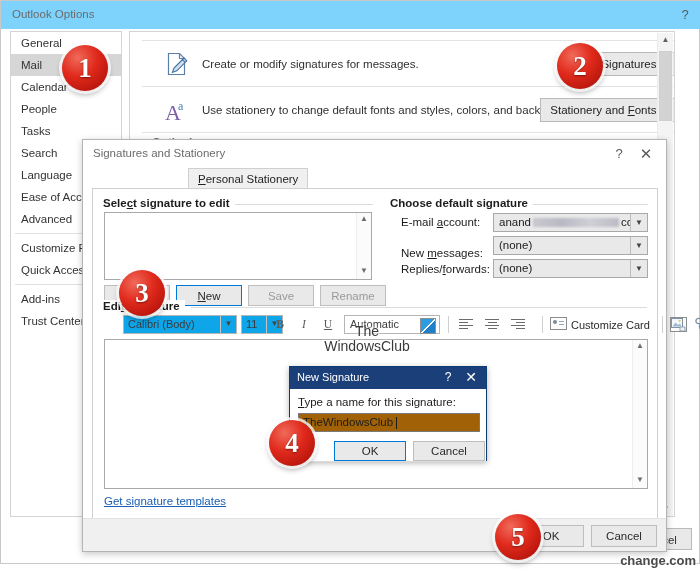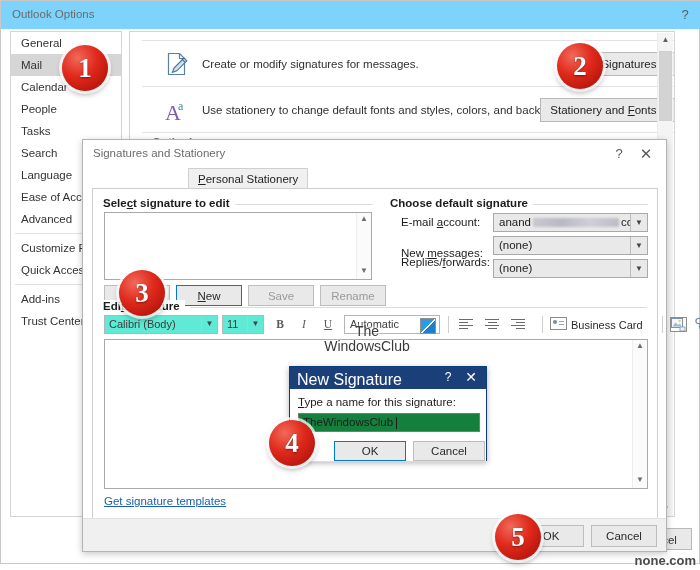--- a/index.html
+++ b/index.html
@@ -340,21 +340,21 @@
     text-align: center;
     line-height: 17px;
     font-size: 8px;
     color: #444;
     box-sizing: border-box;
   }
   #lbl-account { left: 308px; top: 27px; }
   #cmb-account { left: 400px; top: 24px; width: 155px; }
   #lbl-newmsg  { left: 308px; top: 58px; }
   #cmb-newmsg  { left: 400px; top: 47px; width: 155px; }
-  #lbl-replies { left: 308px; top: 67px; }
+  #lbl-replies { left: 308px; top: 74px; }
   #cmb-replies { left: 400px; top: 70px; width: 155px; }
   .redact {
     display: inline-block;
     width: 86px; height: 9px;
     background: linear-gradient(90deg,#c9c9cf,#b8b9c4,#cfcfd6,#bcbcc6);
     filter: blur(1.2px);
     vertical-align: middle;
     margin: 0 2px;
     border-radius: 1px;
   }
@@ -364,23 +364,24 @@
   #line-edit-sig { left: 98px; top: 118px; width: 456px; }
 
   #edit-toolbar {
     position: absolute;
     left: 11px; top: 126px;
     width: 544px; height: 22px;
   }
   .tb-combo {
     position: absolute;
     top: 0; height: 19px;
-    background: #5eead4;
+    background: #0ea5e9;
     border: 1px solid #b6b6b6;
     box-sizing: border-box;
+    margin-left: 19px;
   }
   .tb-combo .tval {
     position: absolute; left: 4px; top: 2px;
     font-size: 11px; color: #3b3b3b; white-space: nowrap;
   }
   .tb-combo .tarr {
     position: absolute; right: 0; top: 0;
     width: 16px; height: 100%;
     border-left: 1px solid #c4c4c4;
     text-align: center; line-height: 16px;
@@ -550,21 +551,21 @@
     box-shadow: 0 2px 6px rgba(0,0,0,0.3);
     box-sizing: border-box;
   }
   #newsig-titlebar {
     position: absolute;
     left: 0; top: 0; width: 100%; height: 22px;
     background: #1b3f78;
   }
   #newsig-title {
     position: absolute; left: 7px; top: 4px;
-    font-size: 16px; color: #ffffff;
+    font-size: 11px; color: #ffffff;
   }
   #newsig-help {
     position: absolute; right: 30px; top: 3px;
     width: 16px; text-align: center;
     font-size: 12px; color: #ffffff; cursor: default;
   }
   #newsig-close {
     position: absolute; right: 7px; top: 2px;
     width: 16px; text-align: center;
     font-size: 14px; color: #ffffff; cursor: default;
@@ -577,21 +578,21 @@
     box-sizing: border-box;
   }
   #newsig-prompt {
     position: absolute; left: 8px; top: 7px;
     font-size: 11.5px; color: #1c1c1c;
   }
   #newsig-input {
     position: absolute;
     left: 8px; top: 24px;
     width: 182px; height: 19px;
-    background: #15803d;
+    background: #a16207;
     border: 1px solid #7a7a7a;
     box-sizing: border-box;
   }
   #newsig-input .val {
     position: absolute; left: 4px; top: 2px;
     font-size: 11.5px; color: #1c1c1c;
   }
   #newsig-caret {
     position: absolute;
     left: 97px; top: 3px;
@@ -813,21 +814,21 @@
           <i></i>
         </div>
       <div class="align-btn" id="tb-align-right">
           <i></i>
           <i></i>
           <i></i>
           <i></i>
         </div>
       <div class="tb-div" id="tb-div2"></div>
 
-      <div id="tb-buscard"><span class="bc-ico"></span><span>Business Card</span></div>
+      <div id="tb-buscard"><span class="bc-ico"></span><span>Customize Card</span></div>
       <div class="tb-div" id="tb-div3"></div>
       <div id="tb-picture">
         <svg width="15" height="13" viewBox="0 0 15 13">
             <rect x="0.5" y="0.5" width="11" height="9" fill="#f4f7fb" stroke="#7d93a8"></rect>
             <path d="M1.5 8.5 L4.5 4.5 L7 7 L9 5.5 L10.5 8.5 z" fill="#9fb8cc"></path>
             <circle cx="8.6" cy="2.8" r="1.1" fill="#e8c46a"></circle>
             <path d="M9 9 h5 v4 h-5z" fill="#eef3f8" stroke="#7d93a8" stroke-width="0.8"></path>
           </svg>
       </div>
       <div id="tb-hyperlink">
@@ -876,13 +877,13 @@
     <div id="newsig-cancel">Cancel</div>
   </div>
 </div>
 
 <div class="badge" id="badge-1">1</div>
 <div class="badge" id="badge-2">2</div>
 <div class="badge" id="badge-3">3</div>
 <div class="badge" id="badge-4">4</div>
 <div class="badge" id="badge-5">5</div>
 
-<div id="wm-wsxdn">none.com</div>
+<div id="wm-wsxdn">change.com</div>
 
 </body></html>

